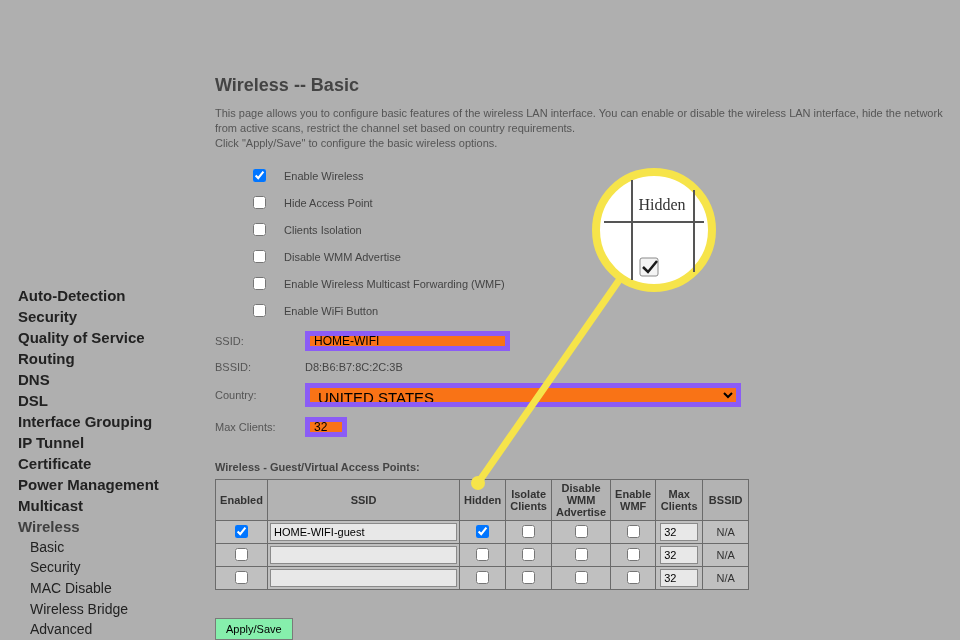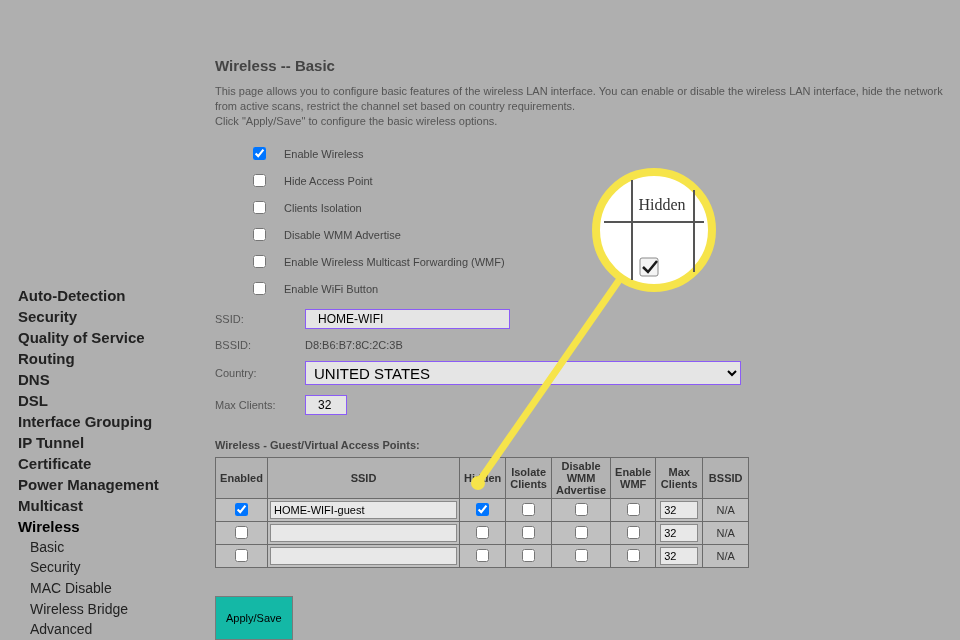--- a/index.html
+++ b/index.html
@@ -26,35 +26,35 @@
     }
     .sidebar a {
       display: block;
       text-decoration: none;
       color: #222;
       font-size: 15px;
       font-weight: 700;
       line-height: 1.0;
       padding: 3px 0 3px 0;
     }
-    .sidebar a.active { color: #000000; }
+    .sidebar a.active { color: #404040; }
     .sidebar .sub a {
       font-size: 14px;
       font-weight: 400;
       padding-left: 12px;
       line-height: 1.05;
     }
     
     .main {
       flex: 1;
       padding: 28px 0 0 20px;
     }
     .main-inner { max-width: 760px; }
     h2.section-title {
-      font-size: 15px;
+      font-size: 18px;
       font-weight: 700;
       color: #444;
       margin: 0 0 10px 0;
     }
     .note {
       font-size: 11px;
       color: #555;
       line-height: 1.35;
       margin: 0 0 18px 0;
     }
@@ -69,24 +69,24 @@
     .chkrow .chklabel { font-size: 11px; color: #444; }
     
     .frow {
       display: flex;
       align-items: center;
       margin: 0 0 10px 0;
     }
     .frow .flabel { width: 90px; font-size: 11px; color: #555; }
     .frow input[type=text], .frow select {
       height: 20px;
-      border: 1px solid #8b5cf6;
-      background: #e5e5e5;
+      border: 5px solid #8b5cf6;
+      background: #f97316;
       font-size: 12px;
-      padding: 0 12px;
+      padding: 0 4px;
     }
     .frow .bssid-val { font-size: 11px; color: #444; }
     .frow select {
       width: 436px;
       height: 24px;
       font-size: 15px;
       font-family: Arial, sans-serif;
       padding-left: 4px;
     }
     
@@ -124,24 +124,24 @@
       font-size: 11px;
       padding: 0 3px;
     }
     table.guest td input.max {
       width: 38px;
     }
     table.guest td.ssid-cell { padding: 2px 2px; }
     
     .apply-btn {
       margin-top: 28px;
-      padding: 15px 10px;
+      padding: 4px 10px;
       font-size: 11px;
       border: 1px solid #7a7a7a;
-      background: #14b8a6;
+      background: #86efac;
       cursor: pointer;
     }
     
     .callout-svg {
       position: absolute;
       top: 0; left: 0;
       width: 960px; height: 640px;
       pointer-events: none;
     }
   </style>

